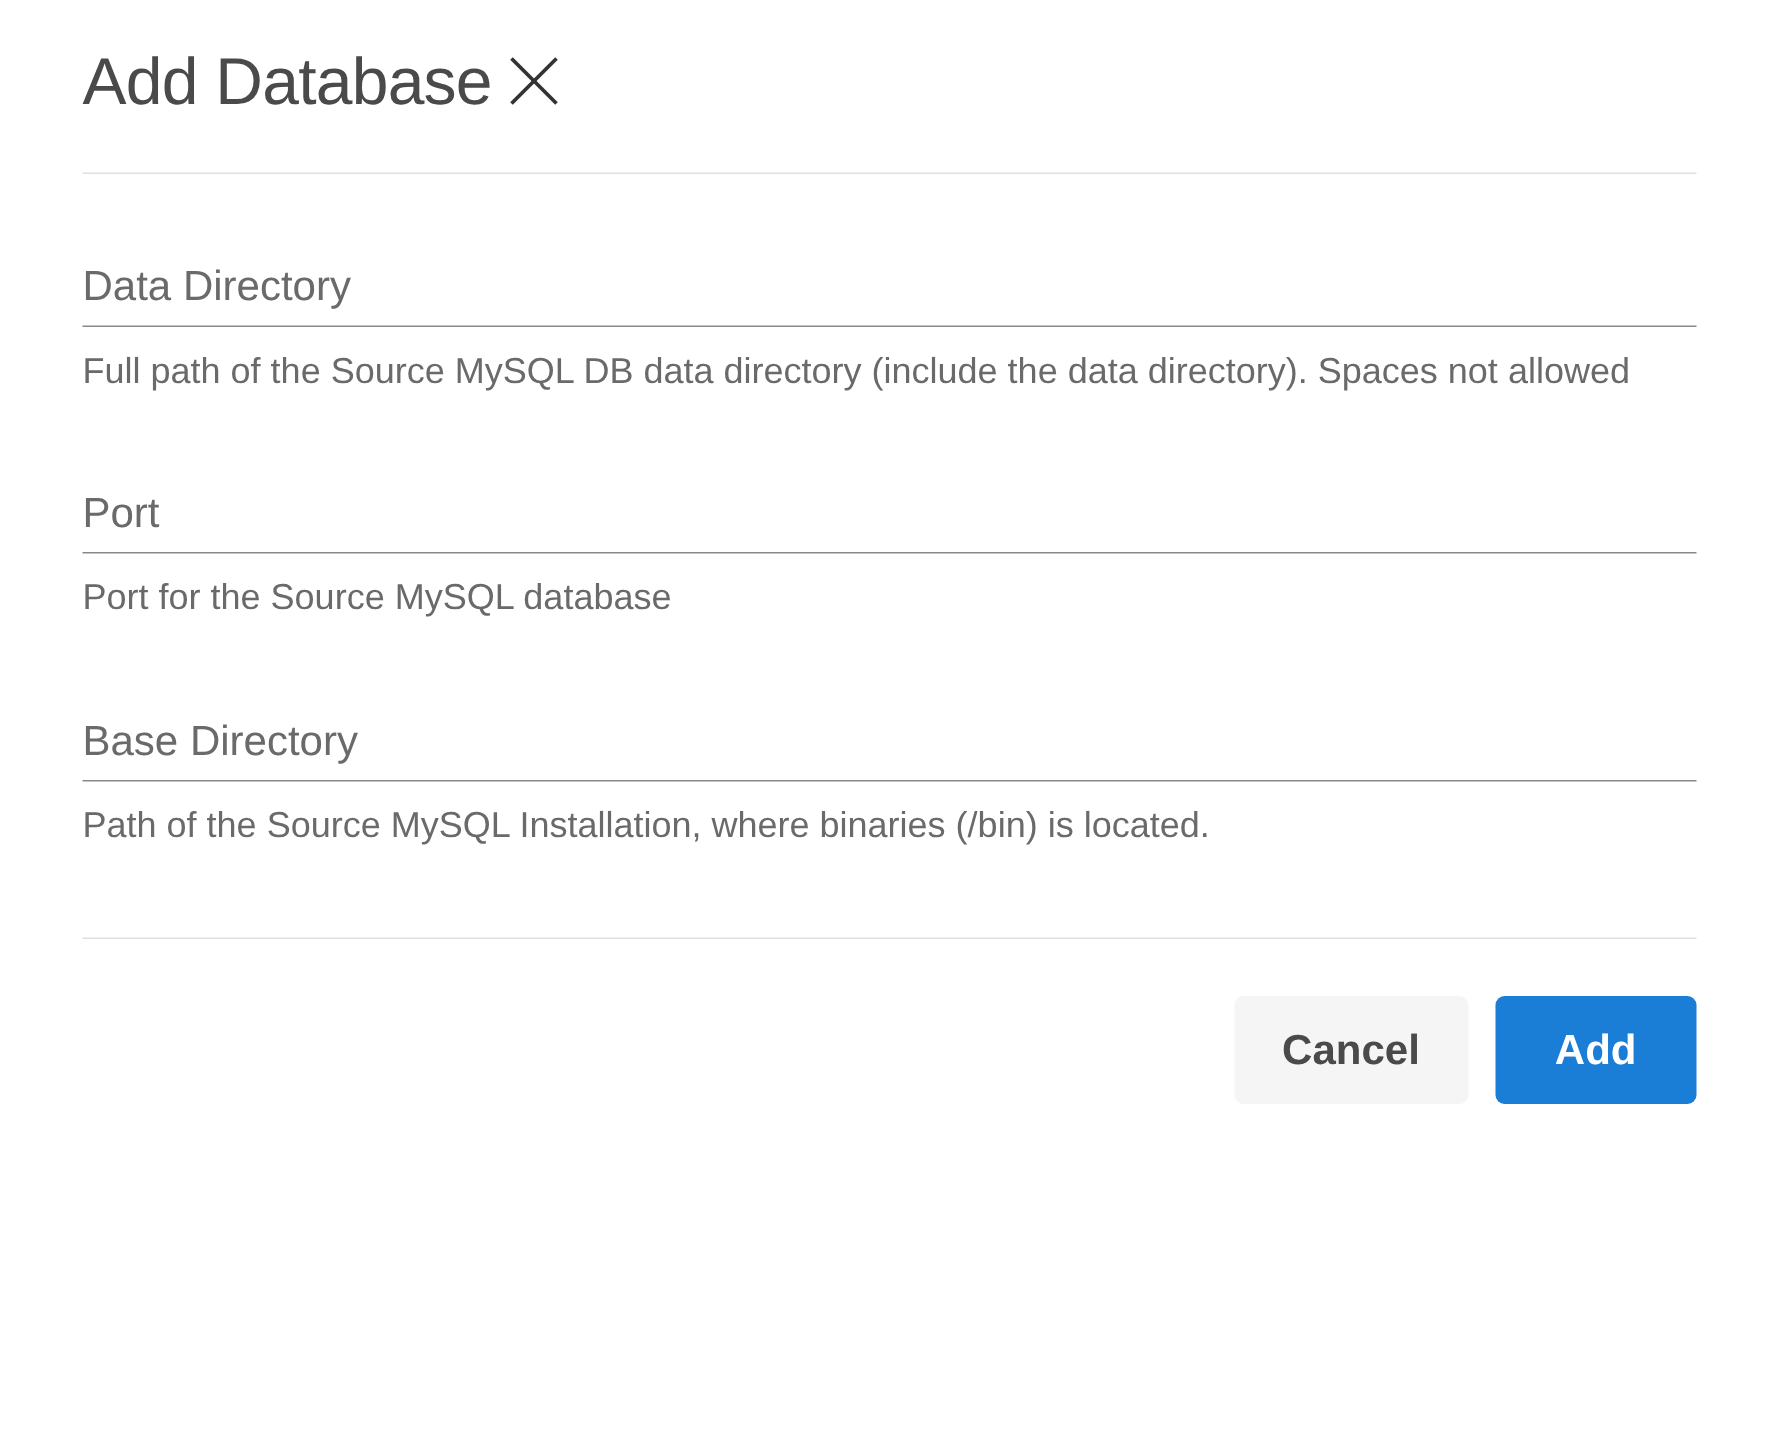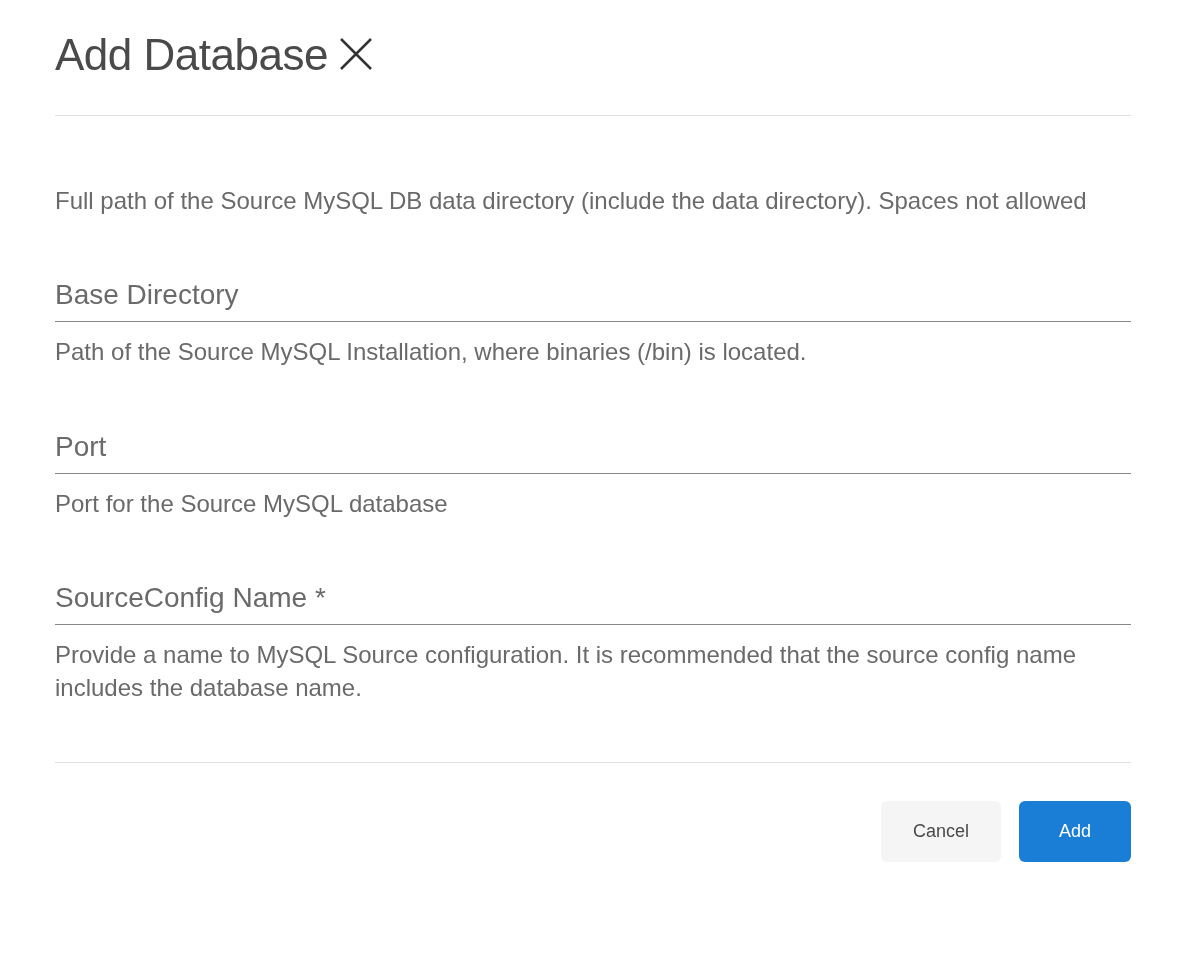--- a/index.html
+++ b/index.html
@@ -71,22 +71,22 @@
     }
     .modal-footer {
       border-top: 1px solid #e0e0e0;
       padding-top: 38px;
       display: flex;
       justify-content: flex-end;
       gap: 18px;
       margin-top: 30px;
     }
     .btn {
-      font-size: 18px;
-      font-weight: 400;
+      font-size: 28px;
+      font-weight: 700;
       padding: 20px 32px;
       border-radius: 6px;
       border: none;
       cursor: pointer;
       font-family: inherit;
     }
     .btn-cancel {
       background: #f5f5f5;
       color: #4a4a4a;
     }
@@ -105,36 +105,33 @@
     <svg viewBox="0 0 40 40">
       <line x1="5" y1="5" x2="35" y2="35"></line>
       <line x1="35" y1="5" x2="5" y2="35"></line>
     </svg>
   </button>
 </div>
 
 <div class="form-body">
 
   <div class="form-field">
+    <input type="text" class="field-input" placeholder="Data Directory" value="" style="">
     <div class="field-help">Full path of the Source MySQL DB data directory (include the data directory). Spaces not allowed</div>
-  </div>
-
-  <div class="form-field">
-    <input type="text" class="field-input" placeholder="Base Directory" value="" style="">
-    <div class="field-help">Path of the Source MySQL Installation, where binaries (/bin) is located.</div>
   </div>
 
   <div class="form-field">
     <input type="text" class="field-input" placeholder="Port" value="" style="">
     <div class="field-help">Port for the Source MySQL database</div>
   </div>
 
   <div class="form-field">
-    <input type="text" class="field-input" placeholder="SourceConfig Name *" value="" style="">
-    <div class="field-help">Provide a name to MySQL Source configuration. It is recommended that the source config name includes the database name.</div>
+    <input type="text" class="field-input" placeholder="Base Directory" value="" style="">
+    <div class="field-help">Path of the Source MySQL Installation, where binaries (/bin) is located.</div>
   </div>
+
 
 </div>
 
 <div class="modal-footer">
   <button class="btn btn-cancel">Cancel</button>
   <button class="btn btn-add">Add</button>
 </div>
 
 </body></html>

